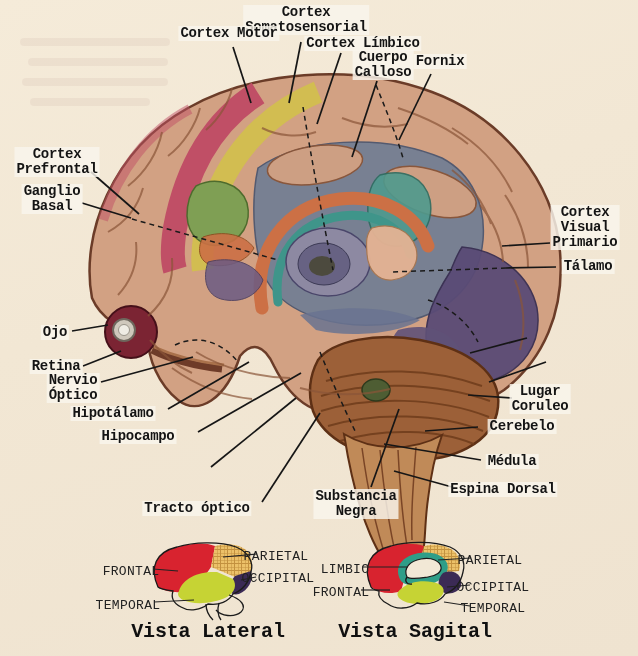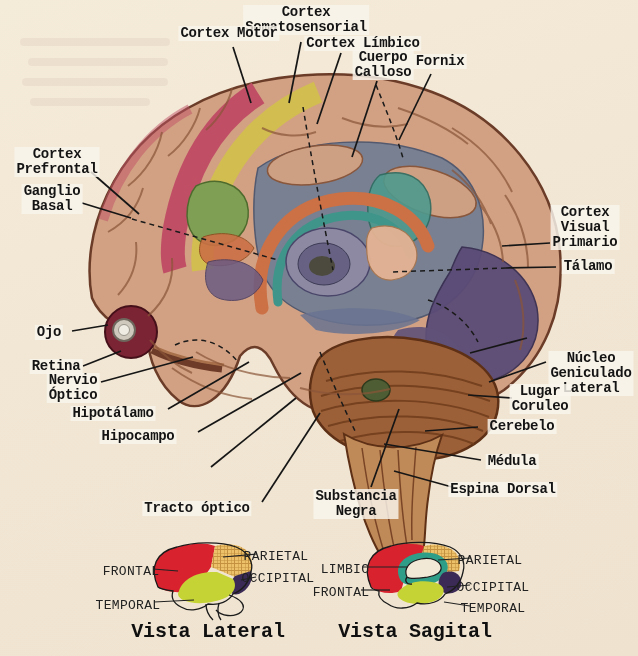--- a/index.html
+++ b/index.html
@@ -221,36 +221,33 @@
 Somatosensorial</div>
 <div class="lbl" style="left:229px;top:26px">Cortex Motor</div>
 <div class="lbl" style="left:363px;top:36px">Cortex Límbico</div>
 <div class="lbl" style="left:383px;top:50px">Cuerpo
 Calloso</div>
 <div class="lbl" style="left:440px;top:54px">Fornix</div>
 <div class="lbl" style="left:57px;top:147px">Cortex
 Prefrontal</div>
 <div class="lbl" style="left:52px;top:184px">Ganglio
 Basal</div>
-<div class="lbl" style="left:49px;top:325px">Ojo</div>
+<div class="lbl" style="left:55px;top:325px">Ojo</div>
 <div class="lbl" style="left:56px;top:359px">Retina</div>
 <div class="lbl" style="left:73px;top:373px">Nervio
 Óptico</div>
 <div class="lbl" style="left:113px;top:406px">Hipotálamo</div>
 <div class="lbl" style="left:138px;top:429px">Hipocampo</div>
 <div class="lbl" style="left:197px;top:501px">Tracto óptico</div>
 <div class="lbl" style="left:356px;top:489px">Substancia
 Negra</div>
 <div class="lbl" style="left:585px;top:205px">Cortex
 Visual
 Primario</div>
 <div class="lbl" style="left:588px;top:259px">Tálamo</div>
-<div class="lbl" style="left:591px;top:351px">Núcleo
-Geniculado
-Lateral</div>
 <div class="lbl" style="left:540px;top:384px">Lugar
 Coruleo</div>
 <div class="lbl" style="left:522px;top:419px">Cerebelo</div>
 <div class="lbl" style="left:512px;top:454px">Médula</div>
 <div class="lbl" style="left:503px;top:482px">Espina Dorsal</div>
 
 <div class="slbl" style="left:276px;top:549px">PARIETAL</div>
 <div class="slbl" style="left:131px;top:564px">FRONTAL</div>
 <div class="slbl" style="left:278px;top:571px">OCCIPITAL</div>
 <div class="slbl" style="left:128px;top:598px">TEMPORAL</div>

